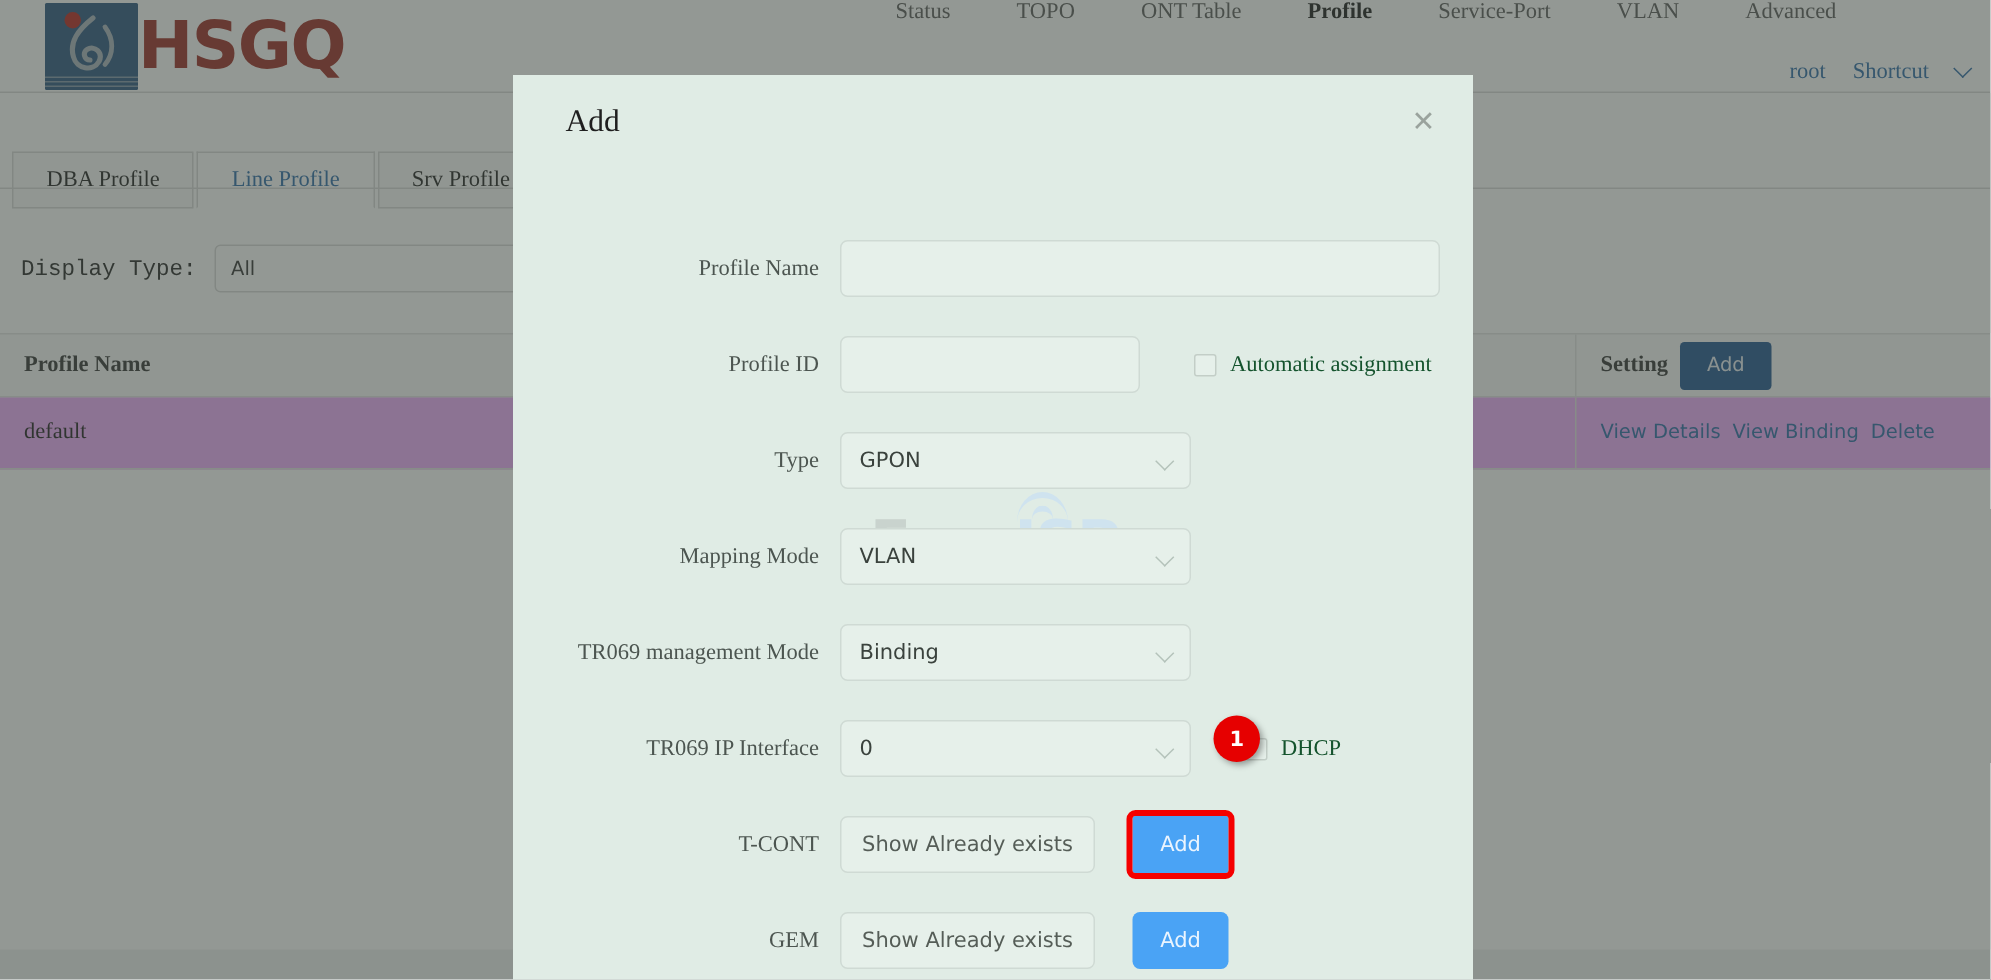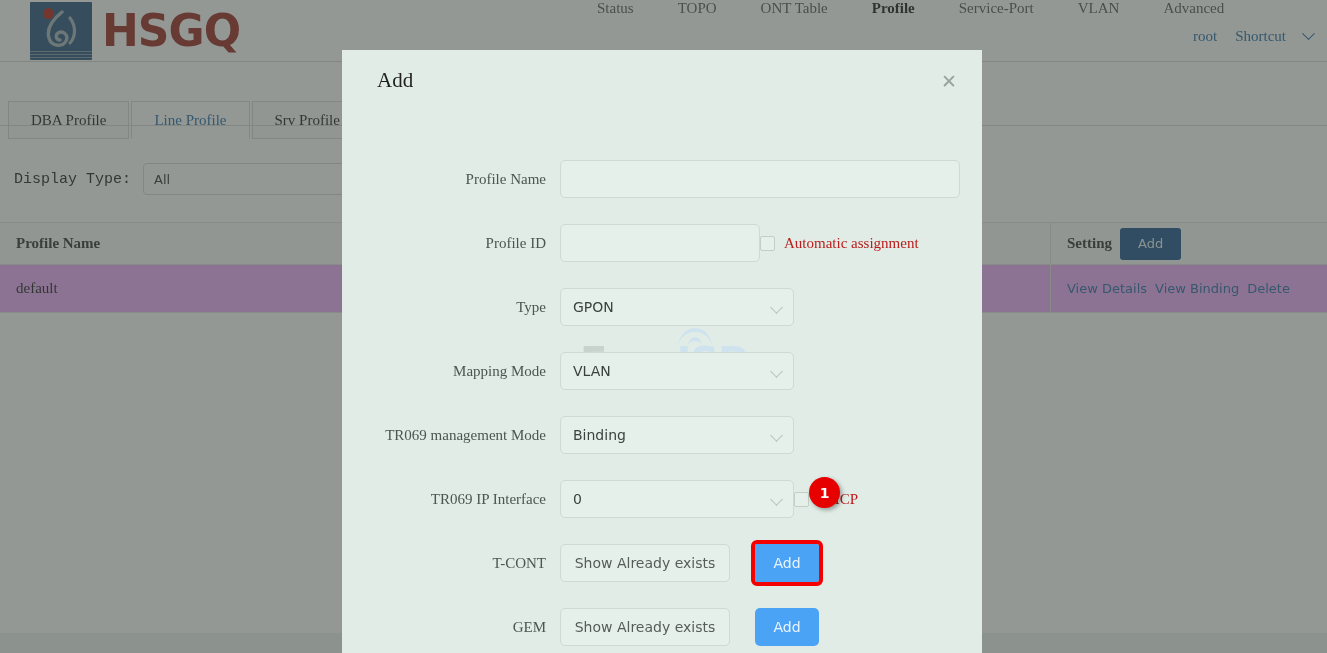--- a/index.html
+++ b/index.html
@@ -16,21 +16,21 @@
     position: absolute; inset: 0;
     background: #ffffff;
   }
   .topbar {
     position: absolute; left: 0; top: 0; width: 1327px; height: 62px;
     background: #ffffff;
     border-bottom: 1px solid #d9d9d9;
   }
   .logo-wrap {
     position: absolute; left: 30px; top: 2px;
-    display: flex; align-items: center; gap: 10px;
+    display: flex; align-items: center; 
   }
   .logo-mark {
     width: 62px; height: 58px;
     background: #2a5580;
     position: relative; overflow: hidden;
     border-radius: 1px;
   }
   .logo-mark .dot {
     position: absolute; left: 13px; top: 6px;
     width: 11px; height: 11px; border-radius: 50%;
@@ -59,21 +59,21 @@
     display: flex; align-items: flex-start; gap: 0;
   }
   .nav a {
     font-family: "Liberation Serif", serif;
     font-size: 15px; color: #595959;
     padding: 0 22px; text-decoration: none; white-space: nowrap;
   }
   .nav a.active { color: #1a1a1a; font-weight: bold; }
 
   .nav-right {
-    position: absolute; right: 14px; top: 0; height: 72px;
+    position: absolute; right: 14px; top: 12px; height: 72px;
     display: flex; align-items: center; gap: 18px;
   }
   .nav-right a {
     font-family: "Liberation Serif", serif;
     font-size: 15px; color: #2d6ca8; text-decoration: none;
   }
   .chev {
     display: inline-block; width: 9px; height: 9px;
     border-right: 1.6px solid #2d6ca8; border-bottom: 1.6px solid #2d6ca8;
     transform: rotate(45deg) translate(-2px,-2px);
@@ -225,22 +225,22 @@
     font-family: "DejaVu Sans", sans-serif; font-size: 14px; color: #3a423d;
     cursor: pointer;
   }
   .fselect .arrow {
     position: absolute; right: 12px; top: 14px;
     width: 9px; height: 9px;
     border-right: 1.4px solid #b4c2ba; border-bottom: 1.4px solid #b4c2ba;
     transform: rotate(45deg);
   }
   .chkwrap {
-    display: flex; align-items: center; gap: 9px; 
-    font-family: "Liberation Serif", serif; font-size: 15px; color: #b91c1c;
+    display: flex; align-items: center; gap: 9px; margin-left: 36px;
+    font-family: "Liberation Serif", serif; font-size: 15px; color: #14532d;
     cursor: pointer;
   }
   .chk {
     width: 15px; height: 15px; border: 1px solid #c3cec7; border-radius: 2px;
     background: #e6f0ea;
   }
   .btn-ghost {
     width: 170px; height: 38px; border: 1px solid #cfdad4; border-radius: 5px;
     background: #e6f0ea; color: #555d57;
     font-family: "DejaVu Sans", sans-serif; font-size: 14px; cursor: pointer;

